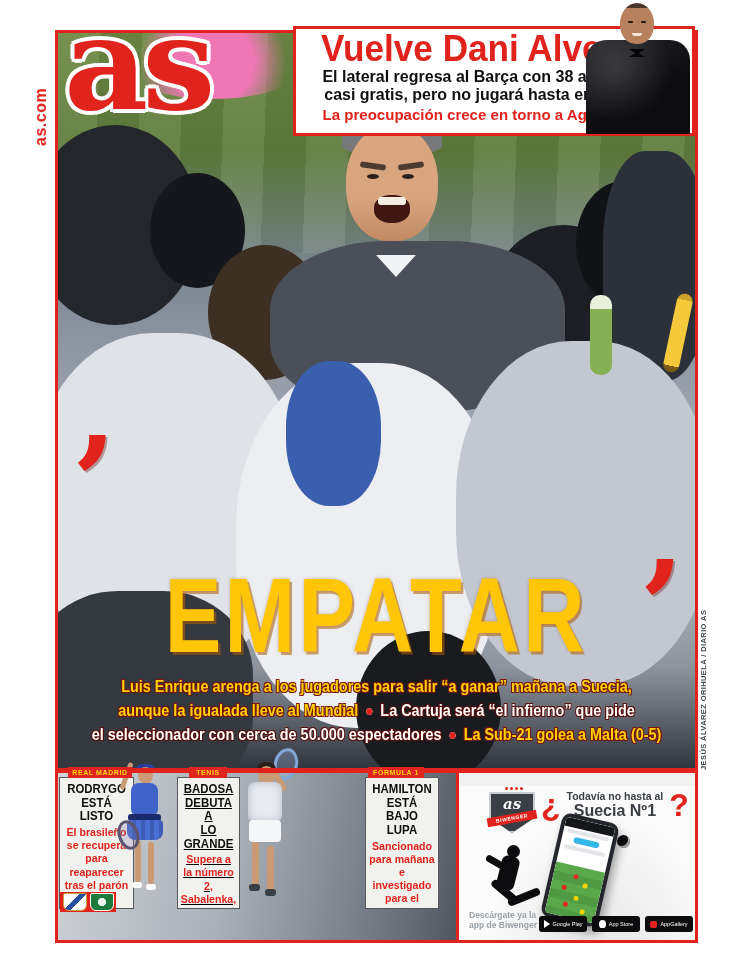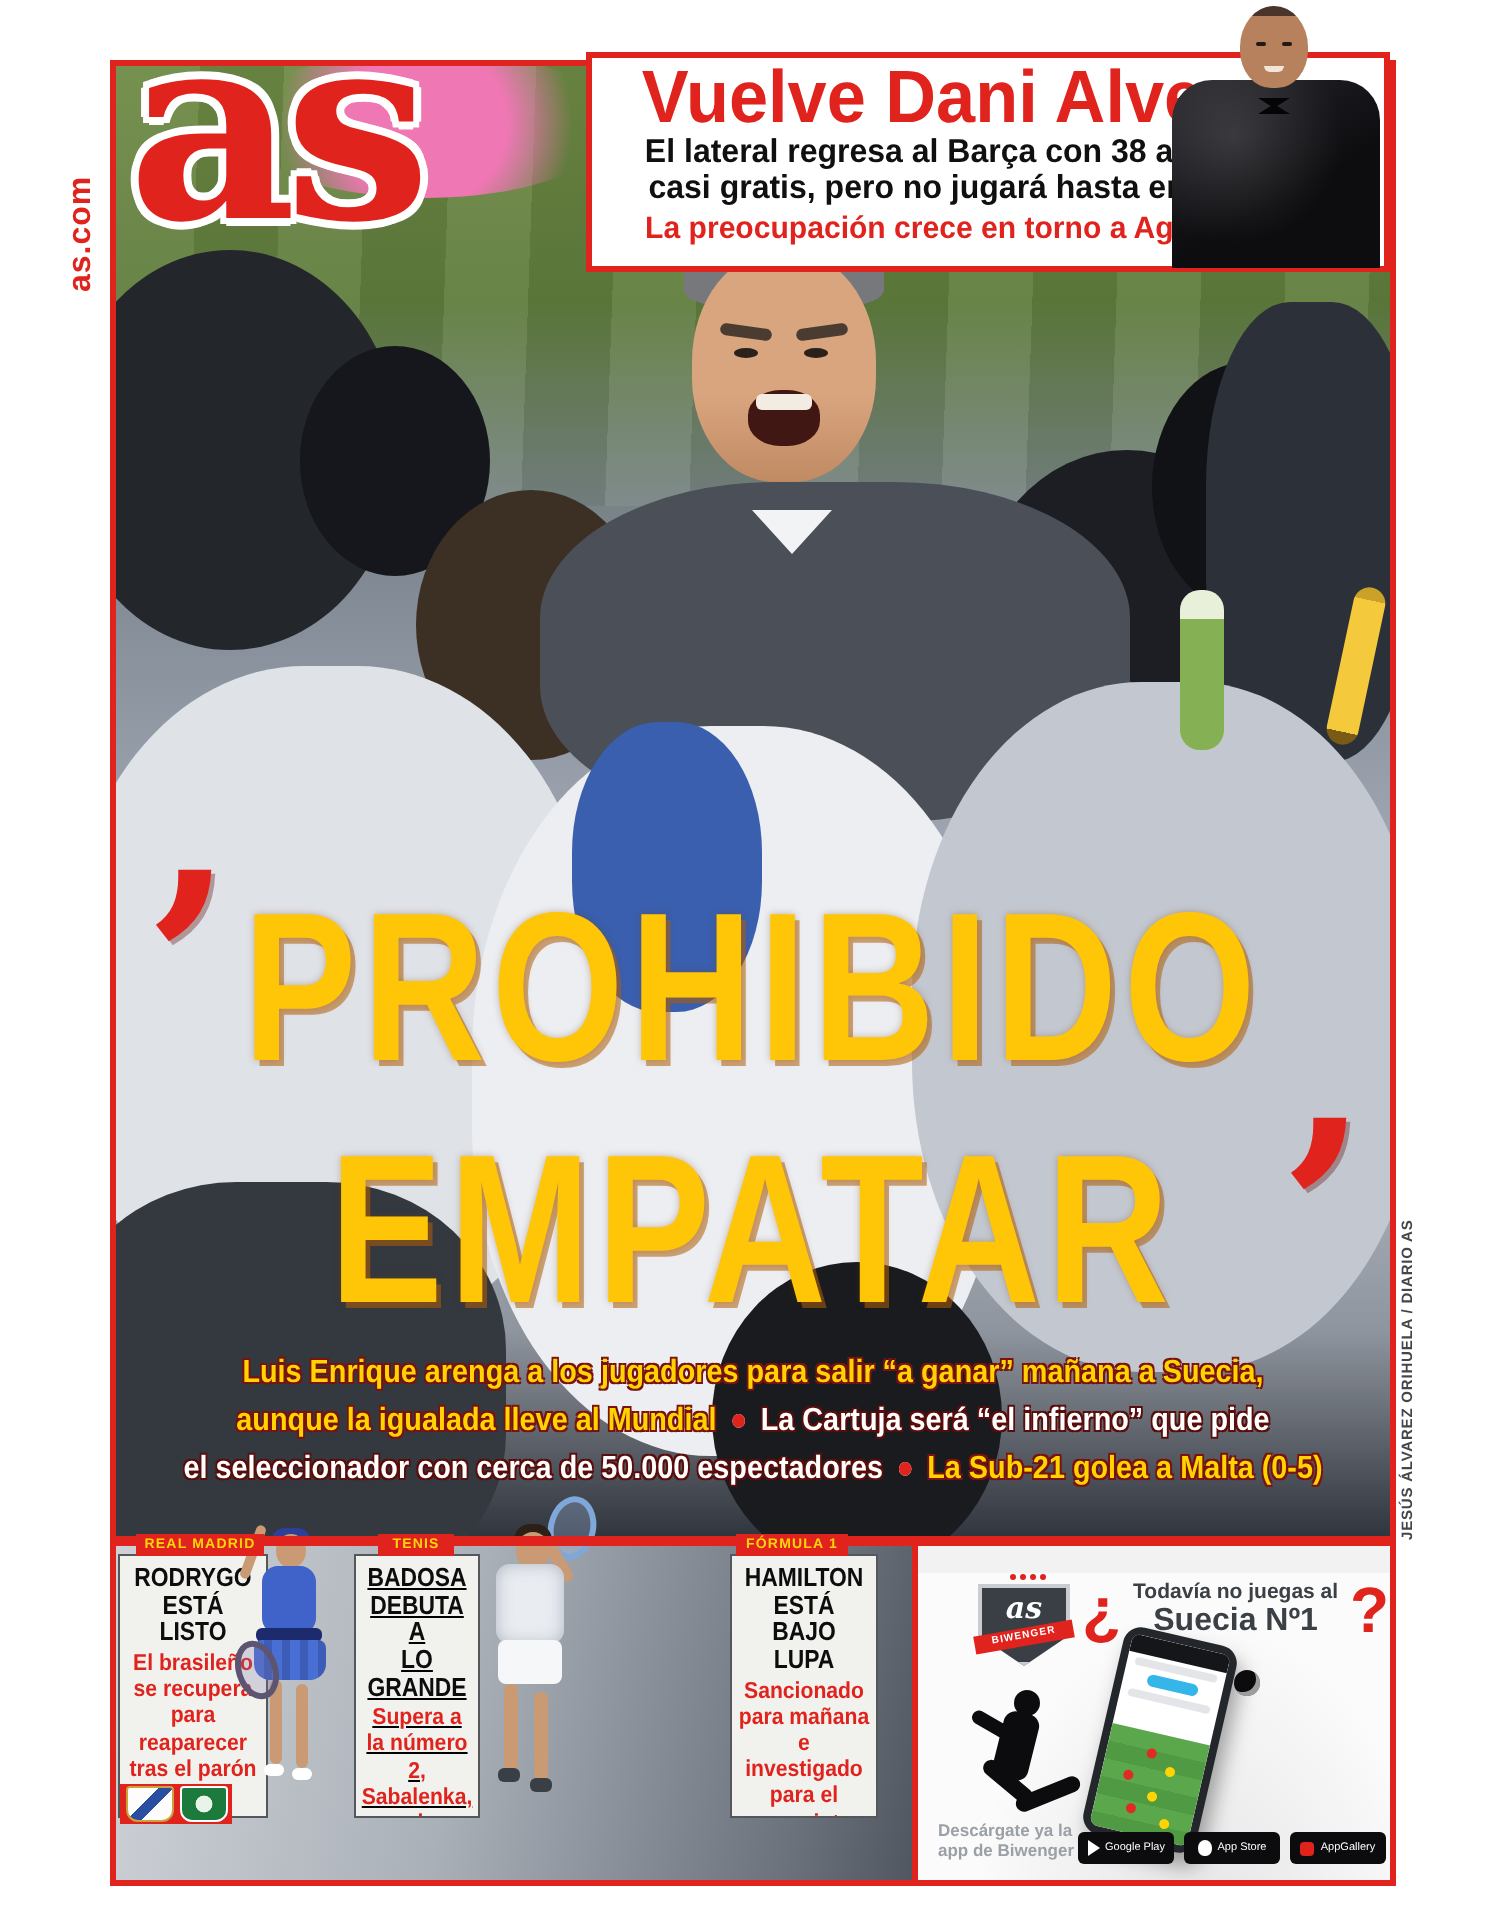--- a/index.html
+++ b/index.html
@@ -261,21 +261,20 @@
       <div class="blob b-jacket-3"></div>
       <div class="blob b-blue"></div>
       <div class="blob b-dark-bl"></div>
       <div class="blob b-head-b"></div>
       <div class="bottle"></div>
       <div class="banana"></div>
 
       <div class="as-logo">as</div>
 
       <div class="q q-open">’</div>
-      <div class="headline-1"><span>PROHIBIDO</span></div>
       <div class="headline-2"><span>EMPATAR</span></div>
       <div class="q q-close">’</div>
 
       <div class="deck">
         <div class="deck-line">
           <span class="y">Luis Enrique arenga a los jugadores para salir “a ganar” mañana a Suecia,</span>
         </div>
         <div class="deck-line">
           <span class="y">aunque la igualada lleve al Mundial</span>
           <span class="dot">●</span>
@@ -358,21 +357,21 @@
       <div class="ad">
         <div class="shield">
           <div class="shield-dots"></div>
           <div class="shield-body"></div>
           <div class="shield-as">as</div>
           <div class="shield-band">BIWENGER</div>
         </div>
         <div class="ad-head">
           <div class="q-big">¿</div>
           <div class="ad-lines">
-            <div class="ad-l1">Todavía no juegas al</div>
+            <div class="ad-l1">Todavía no hasta al</div>
             <div class="ad-l2">Suecia Nº1</div>
           </div>
           <div class="q-big">?</div>
         </div>
         <div class="player-sil">
           <div class="ps-arm"></div>
           <div class="ps-head"></div>
           <div class="ps-torso"></div>
           <div class="ps-leg1"></div>
           <div class="ps-leg2"></div>

